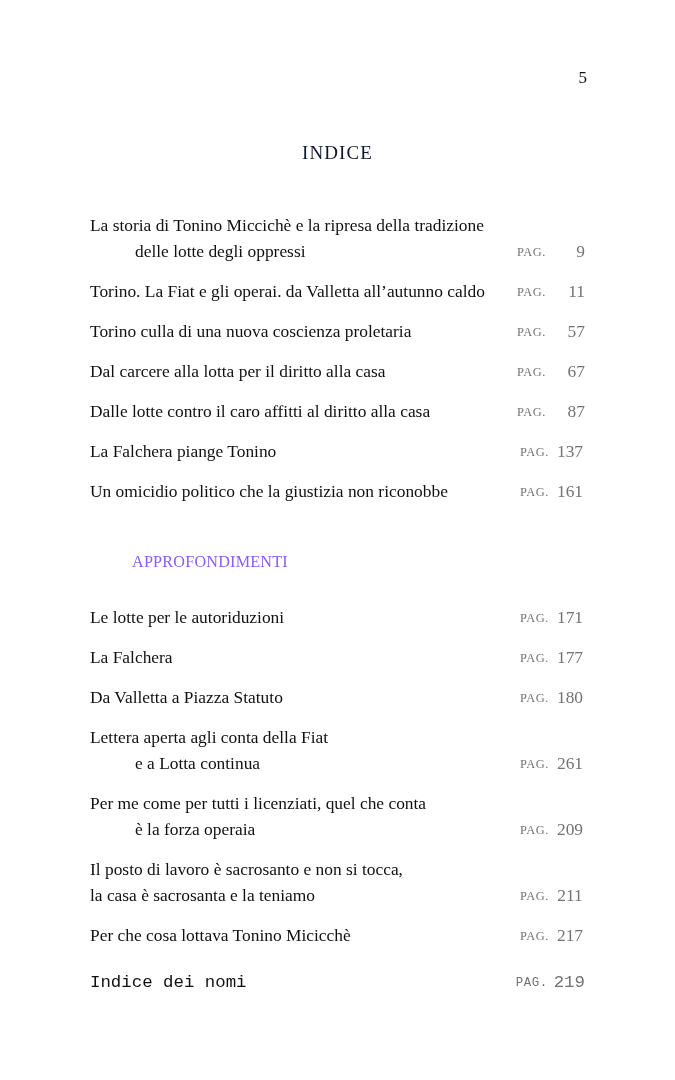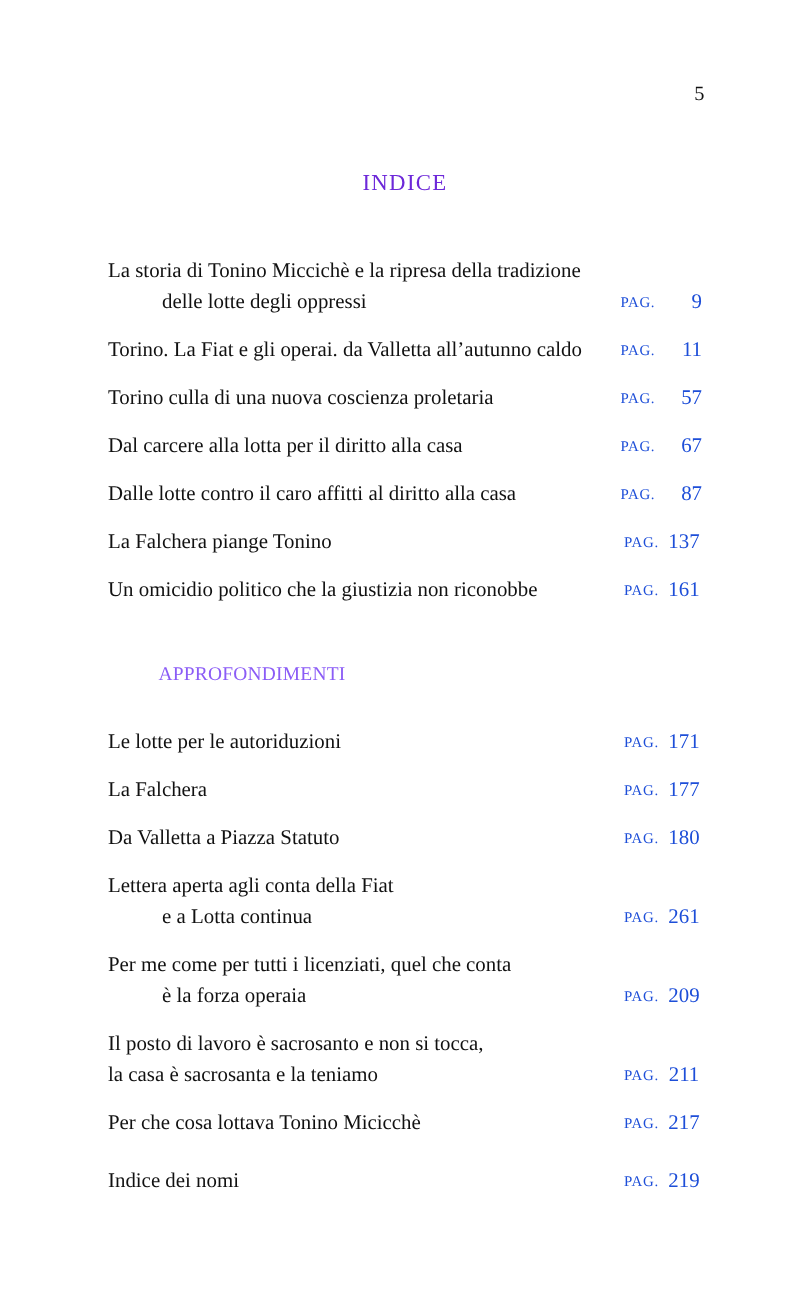--- a/index.html
+++ b/index.html
@@ -33,21 +33,21 @@
   
   .indice-heading {
     position: absolute;
     top: 141px;
     left: 0;
     width: 675px;
     text-align: center;
     font-size: 19px;
     letter-spacing: 1.1px;
     line-height: 24px;
-    color: #6d28d9;
+    color: #0f172a;
   }
 
   
   .toc {
     position: absolute;
     top: 212px;
     left: 90px;
     width: 495px;
   }
 
@@ -70,21 +70,21 @@
   }
   .line.indent  { padding-left: 45px; }
   .line.flush   { padding-left: 0; }
 
   
   .pageref {
     position: absolute;
     right: 0;
     top: 0;
     white-space: nowrap;
-    color: #1d4ed8;
+    color: #737373;
   }
   .pag-label {
     font-size: 12.4px;
     letter-spacing: 0.55px;
     text-transform: uppercase;
     vertical-align: 0.8px;
   }
   .pag-num {
     display: inline-block;
     min-width: 30px;
@@ -100,21 +100,21 @@
     position: relative;
     padding-left: 42px;
     font-size: 16.2px;
     letter-spacing: 0.2px;
     line-height: 24px;
     margin-top: 46px;
     margin-bottom: 30px;
     color: #8b5cf6;
   }
 
-  .gap-before { margin-top: 22px; }
+  .gap-before { margin-top: 22px; font-family: Liberation Mono, monospace; }
 </style>
 </head>
 <body>
 
 <div class="page">
 
   <div class="folio">5</div>
 
   <div class="indice-heading">INDICE</div>
 

